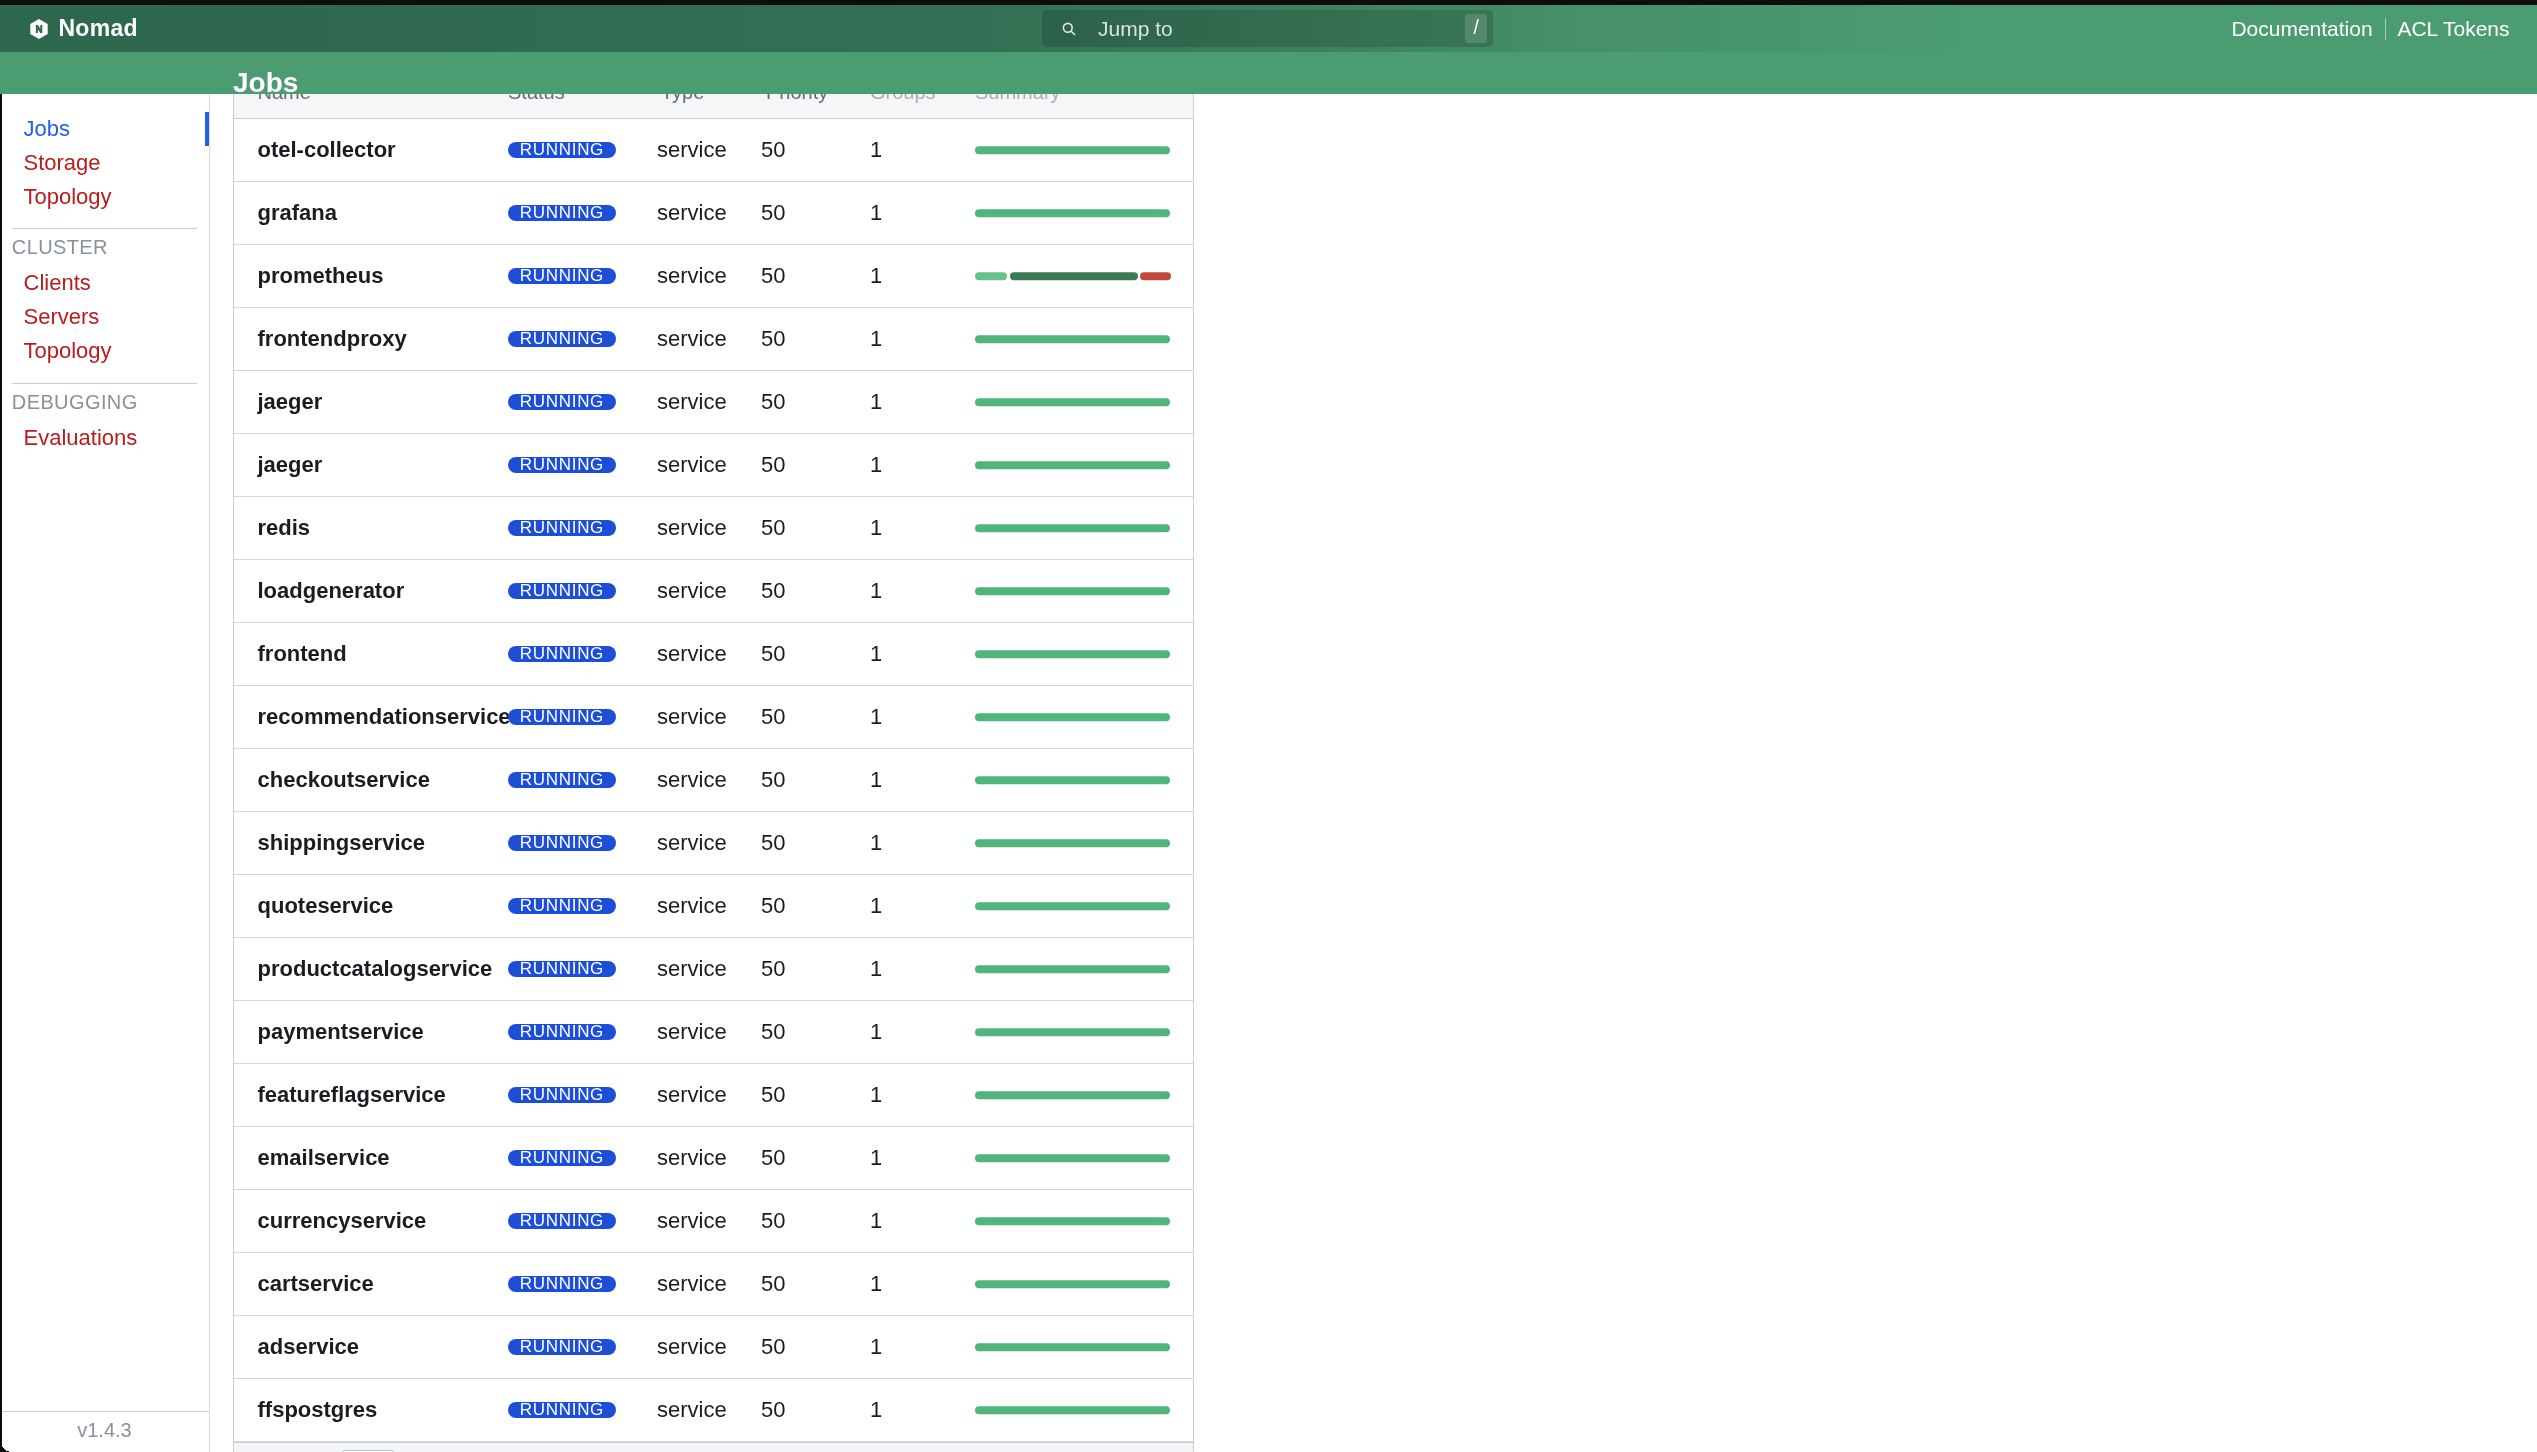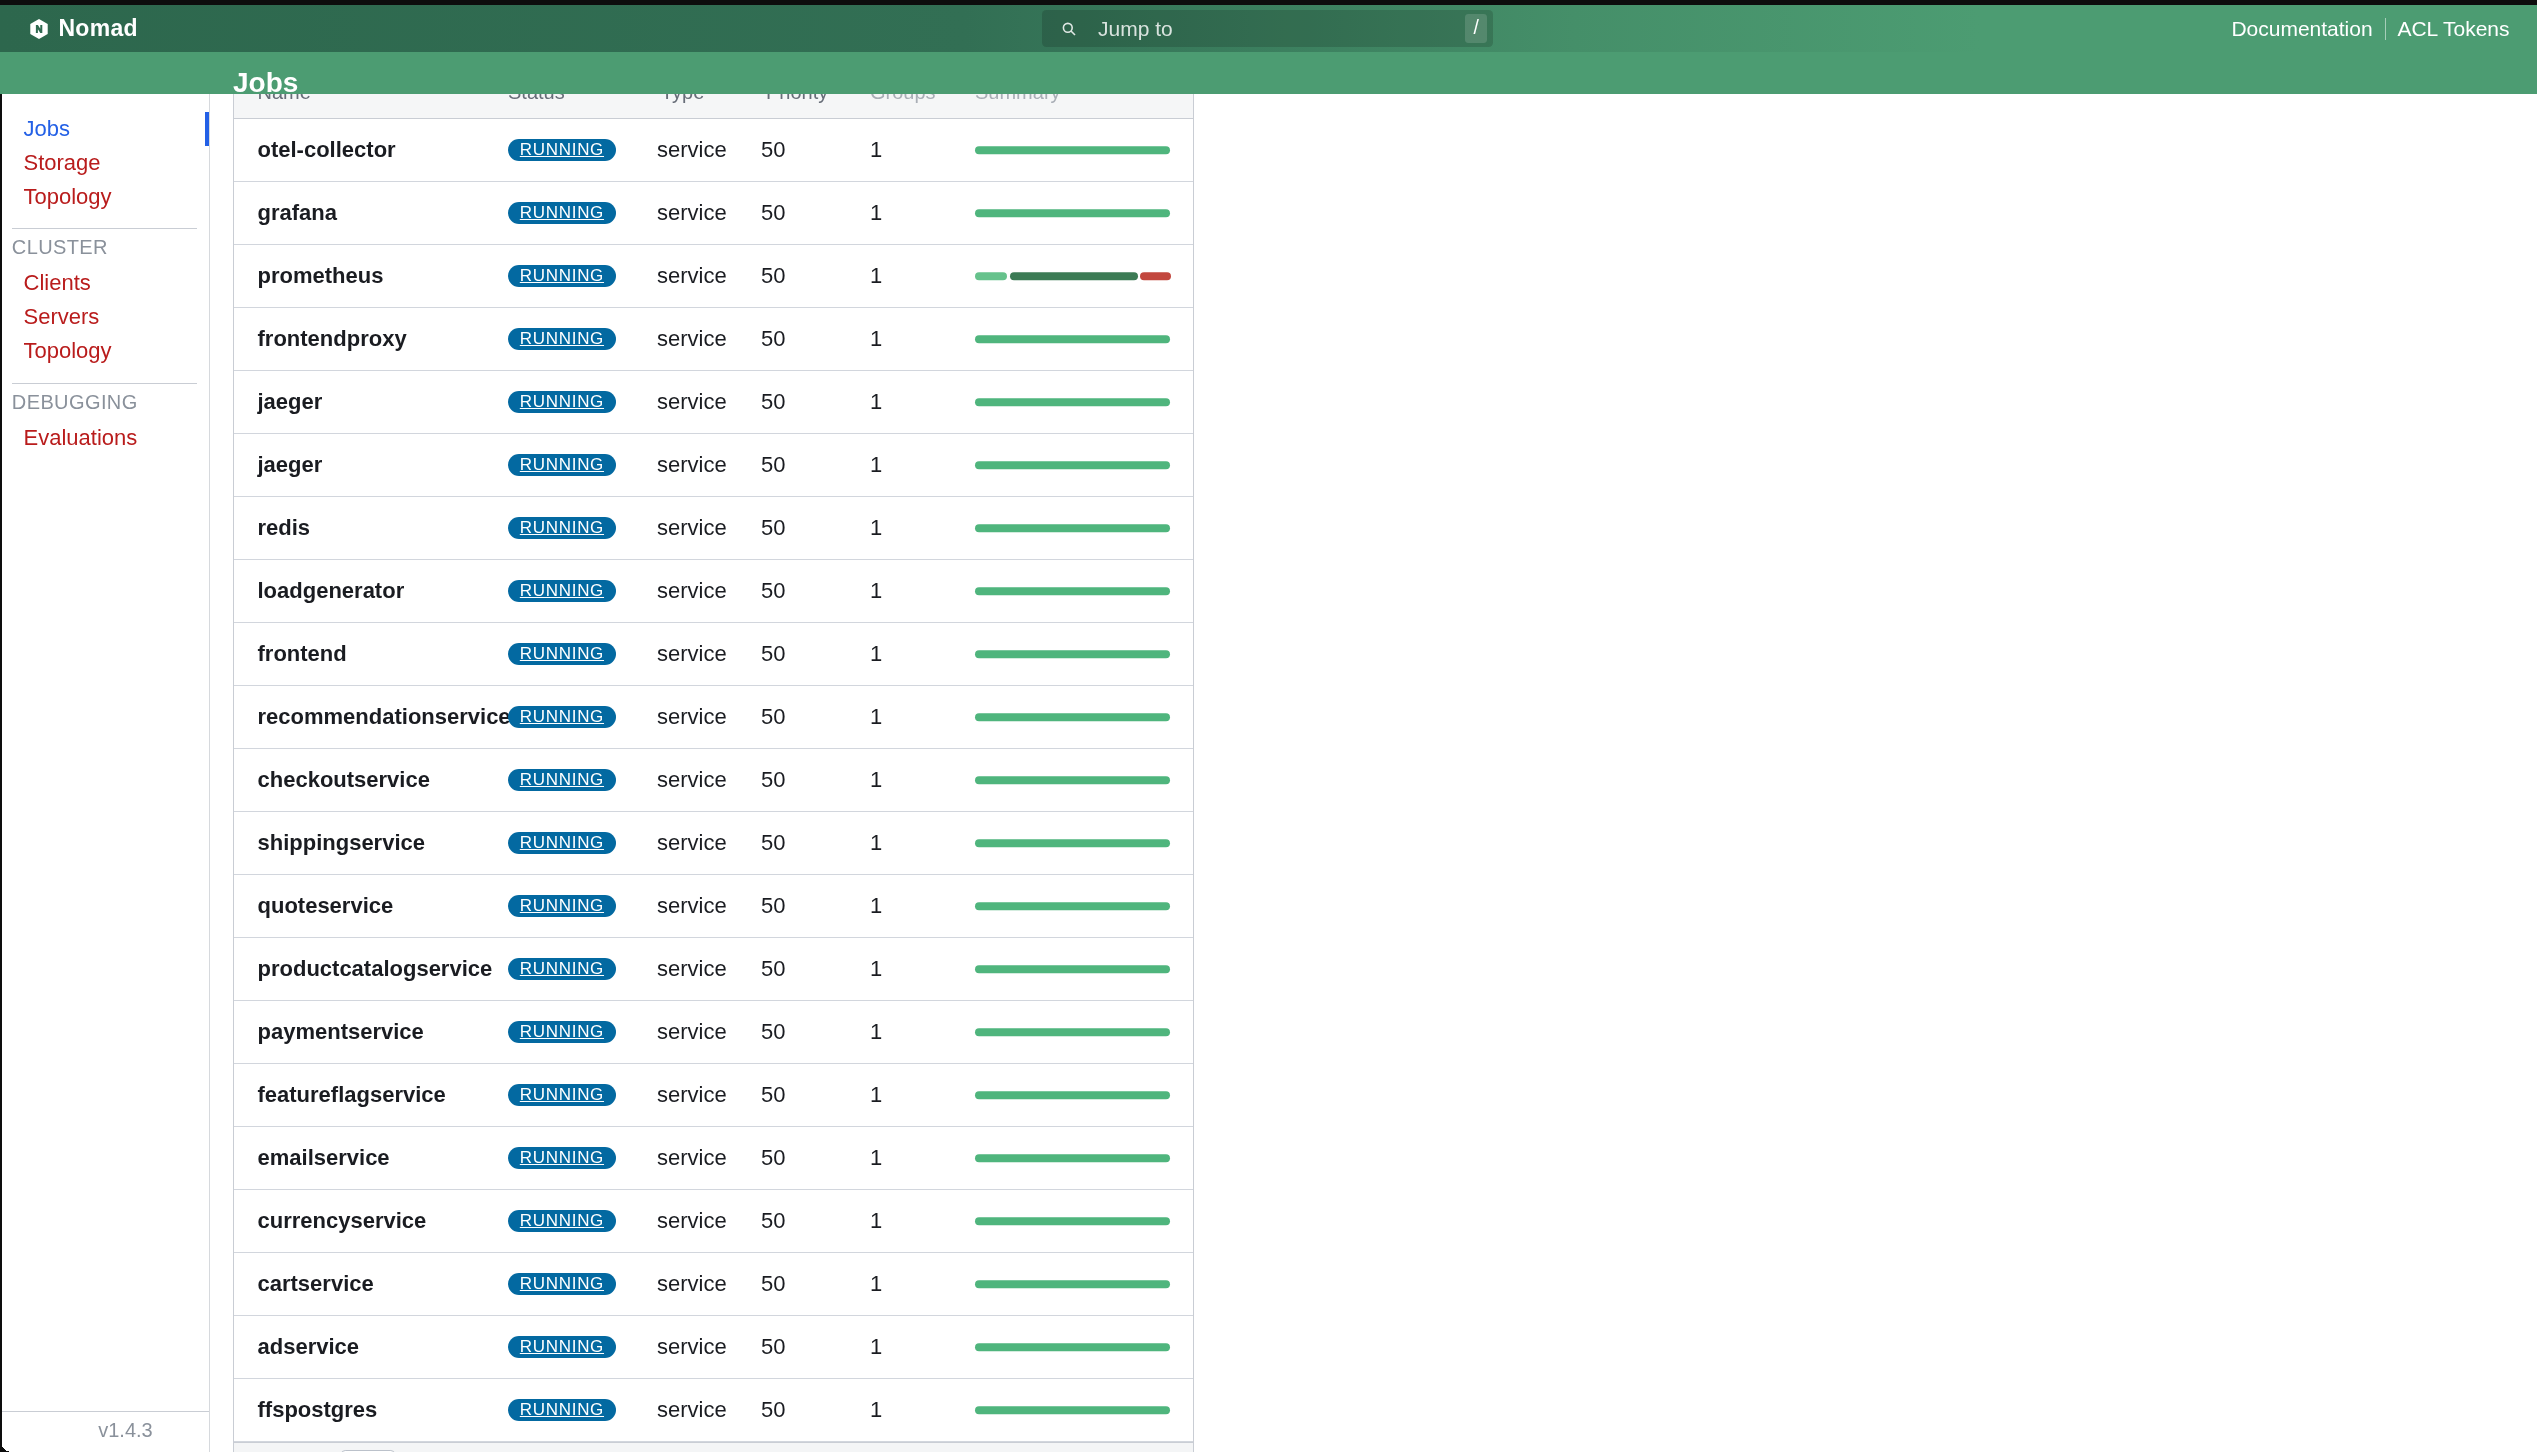--- a/index.html
+++ b/index.html
@@ -39,37 +39,37 @@
   .side-nav{position:absolute;left:0;top:0;width:100%;padding-top:17.6px;}
   .side-item{position:relative;display:block;height:34px;line-height:34px;padding-left:23.5px;
              font-size:22px;color:#b91c1c;cursor:pointer;}
   .side-item.active{color:#2360e6;}
   .side-item.active::after{content:"";position:absolute;right:0;top:0.8px;width:4.2px;height:34px;background:#2360e6;}
   .side-divider{height:0.8px;background:#c9cdd4;margin:14.3px 11.8px 0 11.8px;}
   .side-label{height:23.5px;line-height:23.5px;margin-top:7.6px;padding-left:11.8px;font-size:20px;
               color:#8a919b;letter-spacing:0.4px;}
   .mt8{margin-top:6.7px;}
   .side-footer-line{position:absolute;left:0;top:1317px;width:100%;height:0.8px;background:#c9cdd4;}
-  .side-version{position:absolute;top:1325px;width:100%;text-align:center;font-size:20px;color:#8a919b;margin-left:21px;}
+  .side-version{position:absolute;top:1325px;width:100%;text-align:center;font-size:20px;color:#8a919b;}
 
   
   .table{position:absolute;left:233px;top:71px;width:961px;z-index:1;box-sizing:border-box;
          border-left:1.7px solid #c9cdd4;border-right:1.7px solid #c9cdd4;background:#fff;}
   .thead{position:relative;height:48px;background:#f5f6f7;border-bottom:1.7px solid #c9cdd4;box-sizing:border-box;}
   .th{position:absolute;top:10px;font-size:20px;color:#676d78;font-weight:400;cursor:pointer;}
   .th.muted{color:#a9aeb6;cursor:default;}
   .h-0{left:23.5px}.h-1{left:274px}.h-2{left:427px}.h-3{left:532px}.h-4{left:636px}.h-5{left:741px}
   .row{position:relative;height:63px;border-bottom:1.7px solid #d2d6dd;box-sizing:border-box;
        background:#fff;cursor:pointer;}
   .cell{position:absolute;top:50%;transform:translateY(-50%);font-size:22px;color:#1a1c21;}
   .c-name{left:23.5px;font-weight:700;}
   .c-status{left:274px;}
-  .badge{min-width:94px;height:22px;border-radius:11.8px;background:#0369a1;color:#fff;font-size:17px;
+  .badge{min-width:94px;height:16px;border-radius:11.8px;background:#1d4ed8;color:#fff;font-size:17px;
          letter-spacing:0.7px;display:flex;align-items:center;justify-content:center;
-         box-sizing:border-box;padding:0 11.8px;text-decoration:underline;}
+         box-sizing:border-box;padding:0 11.8px;}
   .c-type{left:423px}.c-priority{left:527px}.c-groups{left:636px}
   .c-summary{left:741px;width:195px;display:flex;gap:2.5px;align-items:center;}
   .seg{height:7.6px;border-radius:4.2px;flex:0 0 auto;}
   .tfoot{position:relative;height:14.3px;background:#f4f5f6;border-top:1.7px solid #c9cdd4;
          box-sizing:border-box;overflow:hidden;}
   .pager-btn{position:absolute;left:107px;top:6.7px;width:54px;height:25px;background:#fff;
              border:1.7px solid #bbc1ca;border-radius:4.2px;box-sizing:border-box;cursor:pointer;}
 </style>
 </head>
 <body>

